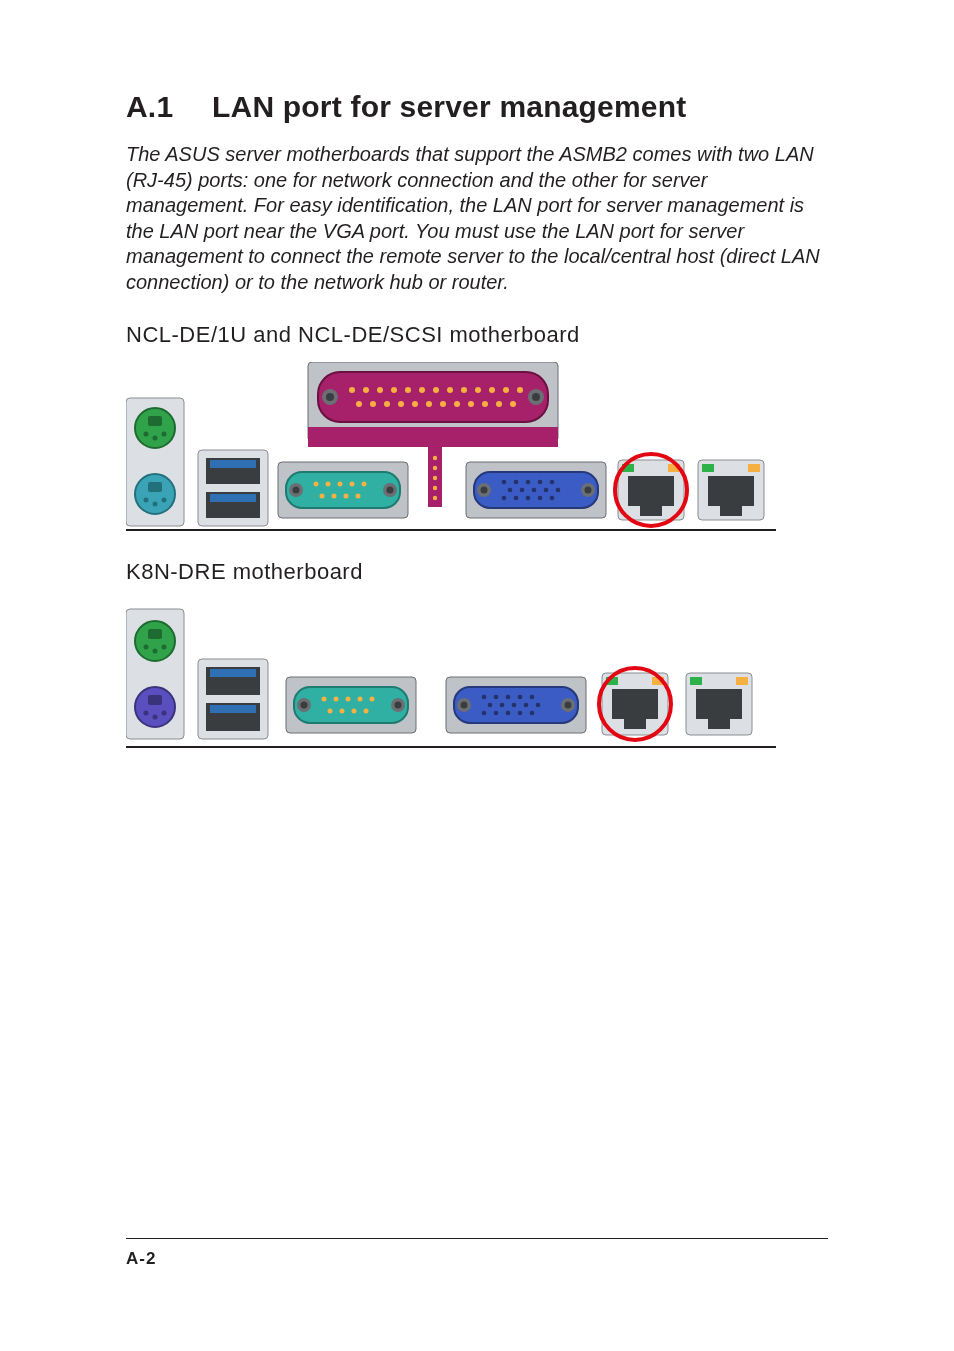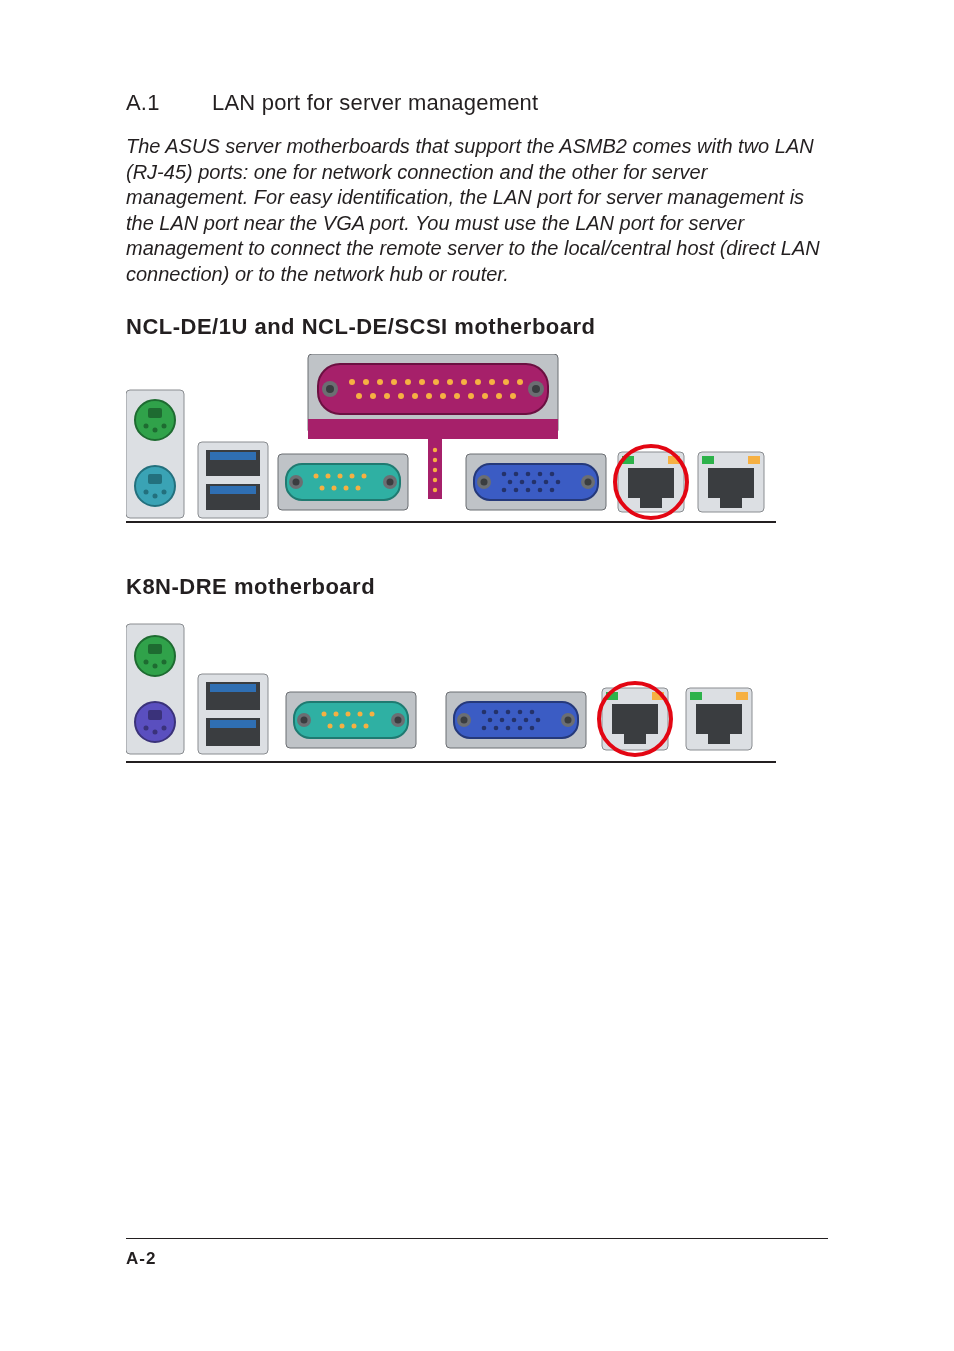--- a/index.html
+++ b/index.html
@@ -13,36 +13,36 @@
     color: #231f20;
   }
   .page {
     position: relative;
     width: 954px;
     height: 1351px;
     padding: 90px 126px 0 126px;
     box-sizing: border-box;
   }
   h1.section-title {
-    font-size: 22px;
-    font-weight: 400;
+    font-size: 30px;
+    font-weight: 700;
     margin: 0 0 18px 0;
     letter-spacing: 0.2px;
   }
   h1.section-title .secnum { display:inline-block; width:86px; }
   p.body {
     font-size: 20px;
     line-height: 1.28;
     margin: 0 0 16px 0;
     font-weight: 400;
     font-style: italic;
   }
   h2.sub {
     font-size: 22px;
-    font-weight: 700;
+    font-weight: 400;
     margin: 26px 0 14px 0;
     letter-spacing: 0.5px;
   }
   .illus {
     display:block;
   }
   .footer {
     position: absolute;
     left: 126px;
     right: 126px;
@@ -208,21 +208,21 @@
     <circle cx="525" cy="128" r="36" fill="none" stroke="#e30613" stroke-width="4"></circle>
 
     <g transform="translate(572,98)">
       <rect x="0" y="0" width="66" height="60" rx="4" fill="#dcdfe3" stroke="#8a8d91"></rect>
       <rect x="4" y="4" width="12" height="8" fill="#2db24a"></rect>
       <rect x="50" y="4" width="12" height="8" fill="#f6b042"></rect>
       <path d="M10 16 h46 v30 h-12 v10 h-22 v-10 h-12 z" fill="#3a3d40"></path>
     </g>
   </svg>
 
-  <h2 class="sub" style="margin-top:40px">K8N-DRE motherboard</h2>
+  <h2 class="sub" style="margin-top:17px">K8N-DRE motherboard</h2>
 
   <svg class="illus" width="660" height="160" viewBox="0 0 660 160">
     <line x1="0" y1="148" x2="650" y2="148" stroke="#231f20" stroke-width="2"></line>
 
     <g transform="translate(0,10)">
       <rect x="0" y="0" width="58" height="130" rx="4" fill="#dcdfe3" stroke="#8a8d91"></rect>
       <circle cx="29" cy="32" r="20" fill="#30a24a" stroke="#1e6b31" stroke-width="2"></circle>
       <rect x="22" y="20" width="14" height="10" rx="2" fill="#1e6b31"></rect>
       <g fill="#1e6b31">
           <circle cx="20" cy="38" r="2.5"></circle>

